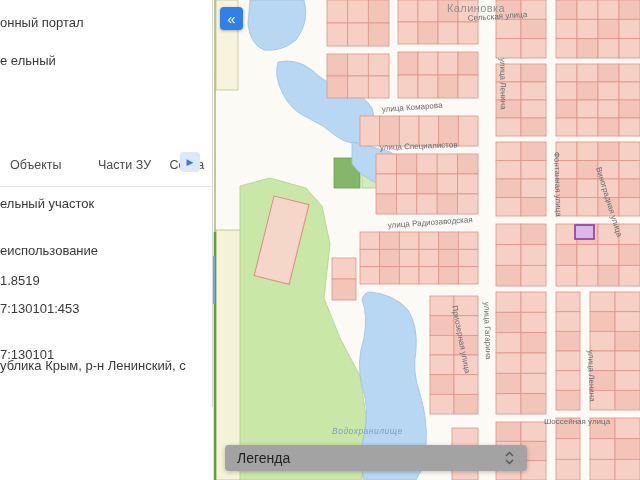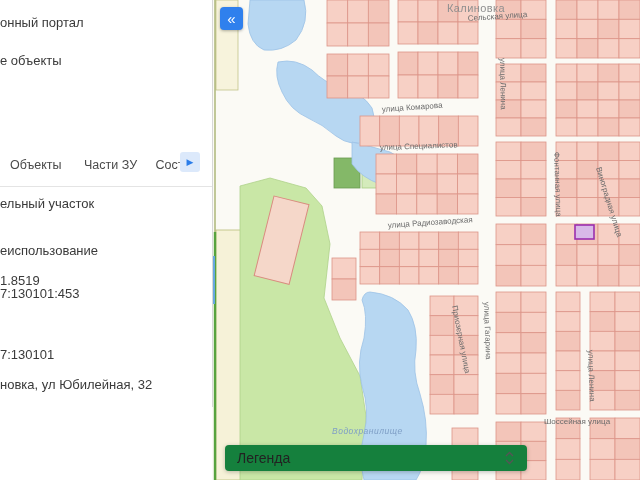--- a/index.html
+++ b/index.html
@@ -11,32 +11,32 @@
   .panel{
     position:absolute;left:0;top:0;width:212px;height:407px;
     background:#fff;border-right:1px solid #d8d8d8;z-index:3;overflow:hidden;
   }
   .panel .txt{position:absolute;left:0;white-space:nowrap;color:#3a3a3a;font-size:13px}
   .portal-title{top:15px}
   .objects-link{top:53px;color:#1f78d1;cursor:pointer;text-decoration:none}
   .object-heading{top:84px;font-size:15.5px;color:#222;letter-spacing:.2px}
   .tabs{position:absolute;top:155px;left:0;width:212px;height:24px}
   .tab{display:inline-block;font-size:12.5px;color:#4a4a4a;white-space:nowrap;cursor:pointer}
-  .tab-objects{margin-left:10px;margin-right:18px}
+  .tab-objects{margin-left:10px;margin-right:32px}
   .tab-parts{margin-right:14px}
   .tab-scroll{
     position:absolute;left:180px;top:-3px;width:20px;height:20px;
     background:#dce9fb;border:none;border-radius:3px;color:#2b7de9;
     font-size:9px;line-height:20px;text-align:center;padding:0;cursor:pointer;
   }
   .divider{position:absolute;top:186px;left:0;width:100%;height:1px;background:#e4e4e4}
   .f-type{top:196px}
   .f-landuse{top:243px}
   .f-date{top:273px}
-  .f-cadnum{top:286px}
+  .f-cadnum{top:301px}
   .f-quarter{top:347px}
   .f-addr1{top:358px}
   .f-addr2{top:377px}
   .f-area{top:414px}
 
   
   .map{position:absolute;left:212px;top:0;width:428px;height:348px;background:#fbfaf5}
   .mapsvg{position:absolute;left:0;top:0}
   #parcels rect{fill:#f7d0c5;stroke:#dc9488;stroke-width:.8}
   #parcels rect:nth-child(3n){fill:#f3c5b9}
@@ -45,48 +45,48 @@
   .water-label{fill:#7f9fc6;font-size:8.5px;font-style:italic;letter-spacing:.5px}
 
   .collapse-btn{
     position:absolute;left:8px;top:7px;width:23px;height:23px;
     background:#2f80ed;border:none;border-radius:4px;color:#fff;
     font-size:15px;line-height:22px;text-align:center;padding:0;cursor:pointer;
     box-shadow:0 1px 3px rgba(0,0,0,.3);
   }
   .legend-bar{
     position:absolute;left:13px;top:445px;width:302px;height:26px;
-    background:#15803d;border-radius:4px;box-shadow:0 1px 4px rgba(0,0,0,.25);
+    background:#a3a3a3;border-radius:4px;box-shadow:0 1px 4px rgba(0,0,0,.25);
     display:flex;align-items:center;justify-content:space-between;
     padding:0 12px 0 12px;box-sizing:border-box;cursor:pointer;
   }
   .legend-label{font-size:14px;color:#222}
   .legend-chevrons{display:flex;align-items:center}
 </style>
 </head>
 <body>
 
 <div class="panel">
   <div class="txt portal-title">онный портал</div>
-  <a class="txt objects-link">е объекты</a>
+  <a class="txt objects-link">е ельный</a>
 
   <div class="tabs">
     <span class="tab tab-objects">Объекты</span>
     <span class="tab tab-parts">Части ЗУ</span>
     <span class="tab">Соста</span>
     <button class="tab-scroll"><span>▶</span></button>
   </div>
   <div class="divider"></div>
 
   <div class="txt f-type">ельный участок</div>
   <div class="txt f-landuse">еиспользование</div>
   <div class="txt f-date">1.8519</div>
   <div class="txt f-cadnum">7:130101:453</div>
   <div class="txt f-quarter">7:130101</div>
-  <div class="txt f-addr2">новка, ул Юбилейная, 32</div>
+  <div class="txt f-addr1">ублика Крым, р-н Ленинский, с</div>
   <div class="txt f-area">7 кв. м</div>
 </div>
 
 <div class="map">
   <svg class="mapsvg" width="428" height="480" viewBox="0 0 428 480" xmlns="http://www.w3.org/2000/svg">
 
     <rect x="0" y="0" width="428" height="480" fill="#fbfaf5"></rect>
 
     <rect x="4" y="0" width="22" height="90" fill="#f7f3dc" stroke="#c3c489" stroke-width=".8"></rect>
     <rect x="4" y="230" width="27" height="250" fill="#f6f2d8" stroke="#b9bd7a" stroke-width=".8"></rect>

